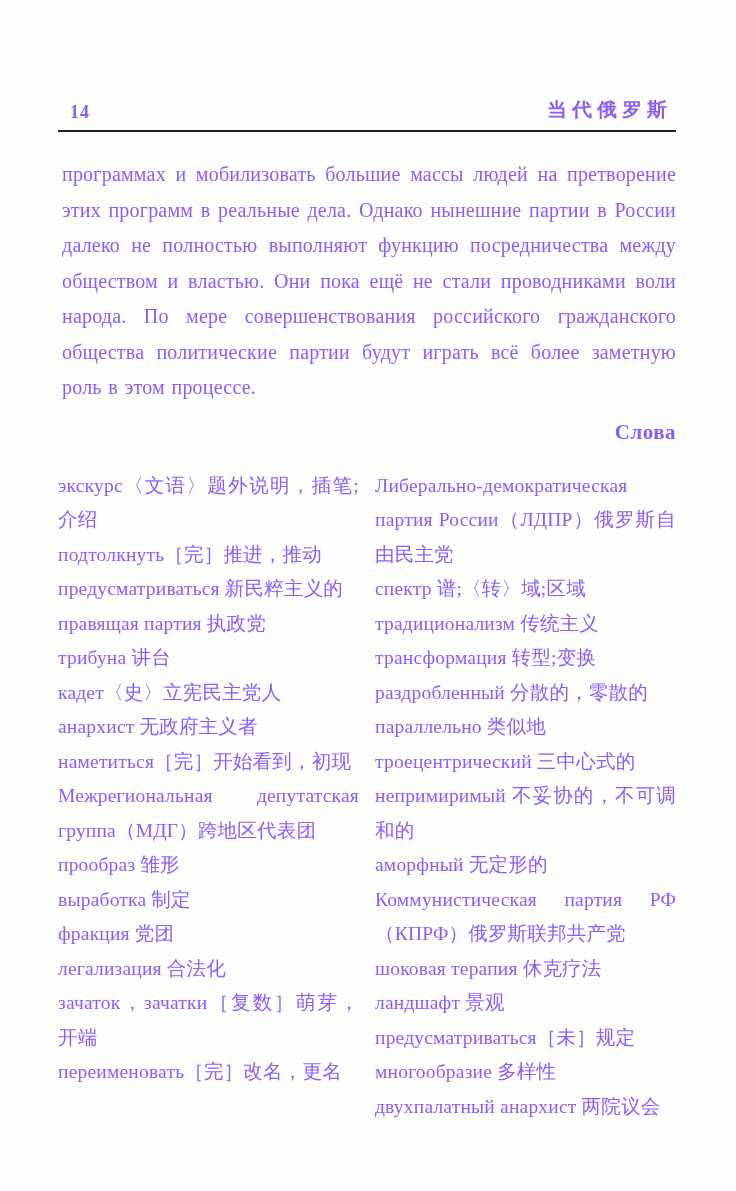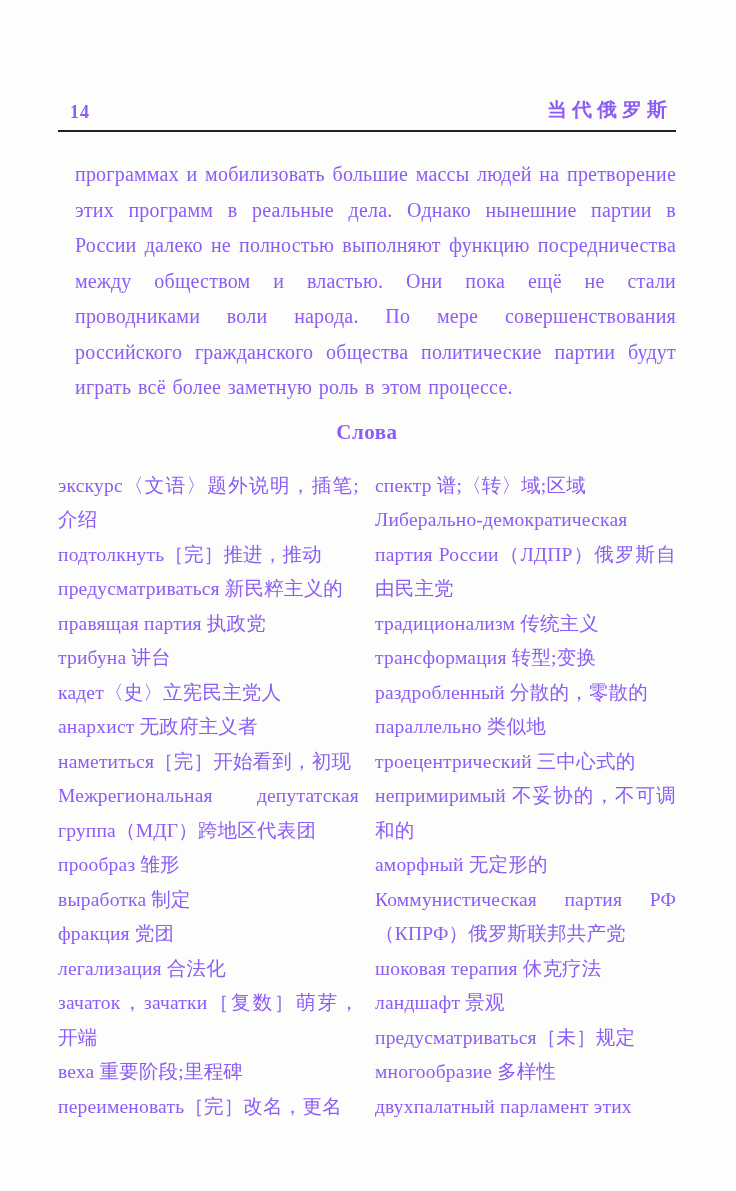--- a/index.html
+++ b/index.html
@@ -38,30 +38,30 @@
     padding-left: 12px;
   }
   .running-title {
     font-weight: 900;
     font-size: 20px;
     letter-spacing: 5px;
     padding-right: 4px;
     transform: scaleY(0.95);
   }
   .body-paragraph {
-    margin: 25px 0 0 17px;
+    margin: 25px 0 0 4px;
     font-size: 20px;
     line-height: 35.5px;
     text-align: justify;
     letter-spacing: 0.2px;
     word-spacing: 1.5px;
   }
   .vocab-heading {
     margin: 14px 0 24px 0;
-    text-align: center;
+    text-align: right;
     font-size: 21px;
     font-weight: bold;
     letter-spacing: 0.5px;
   }
   .vocab-columns {
     display: flex;
     gap: 16px;
   }
   .vocab-col {
     width: 304px;
@@ -97,36 +97,35 @@
           <div class="vocab-entry">трибуна 讲台</div>
           <div class="vocab-entry">кадет〈史〉立宪民主党人</div>
           <div class="vocab-entry">анархист 无政府主义者</div>
           <div class="vocab-entry">наметиться［完］开始看到，初现</div>
           <div class="vocab-entry">Межрегиональная депутатская группа（МДГ）跨地区代表团</div>
           <div class="vocab-entry">прообраз 雏形</div>
           <div class="vocab-entry">выработка 制定</div>
           <div class="vocab-entry">фракция 党团</div>
           <div class="vocab-entry">легализация 合法化</div>
           <div class="vocab-entry">зачаток，зачатки［复数］萌芽，开端</div>
-          <div class="vocab-entry">веха 重要阶段;里程碑</div>
           <div class="vocab-entry">переименовать［完］改名，更名</div>
         </div>
       <div class="vocab-col">
+          <div class="vocab-entry">Либерально-демократическая партия России（ЛДПР）俄罗斯自由民主党</div>
           <div class="vocab-entry">спектр 谱;〈转〉域;区域</div>
-          <div class="vocab-entry">Либерально-демократическая партия России（ЛДПР）俄罗斯自由民主党</div>
           <div class="vocab-entry">традиционализм 传统主义</div>
           <div class="vocab-entry">трансформация 转型;变换</div>
           <div class="vocab-entry">раздробленный 分散的，零散的</div>
           <div class="vocab-entry">параллельно 类似地</div>
           <div class="vocab-entry">троецентрический 三中心式的</div>
           <div class="vocab-entry">непримиримый 不妥协的，不可调和的</div>
           <div class="vocab-entry">аморфный 无定形的</div>
           <div class="vocab-entry">Коммунистическая партия РФ（КПРФ）俄罗斯联邦共产党</div>
           <div class="vocab-entry">шоковая терапия 休克疗法</div>
           <div class="vocab-entry">ландшафт 景观</div>
           <div class="vocab-entry">предусматриваться［未］规定</div>
           <div class="vocab-entry">многообразие 多样性</div>
-          <div class="vocab-entry">двухпалатный парламент этих</div>
+          <div class="vocab-entry">двухпалатный анархист 两院议会</div>
         </div>
     </div>
 
   </div>
 </div>
 
 </body></html>

